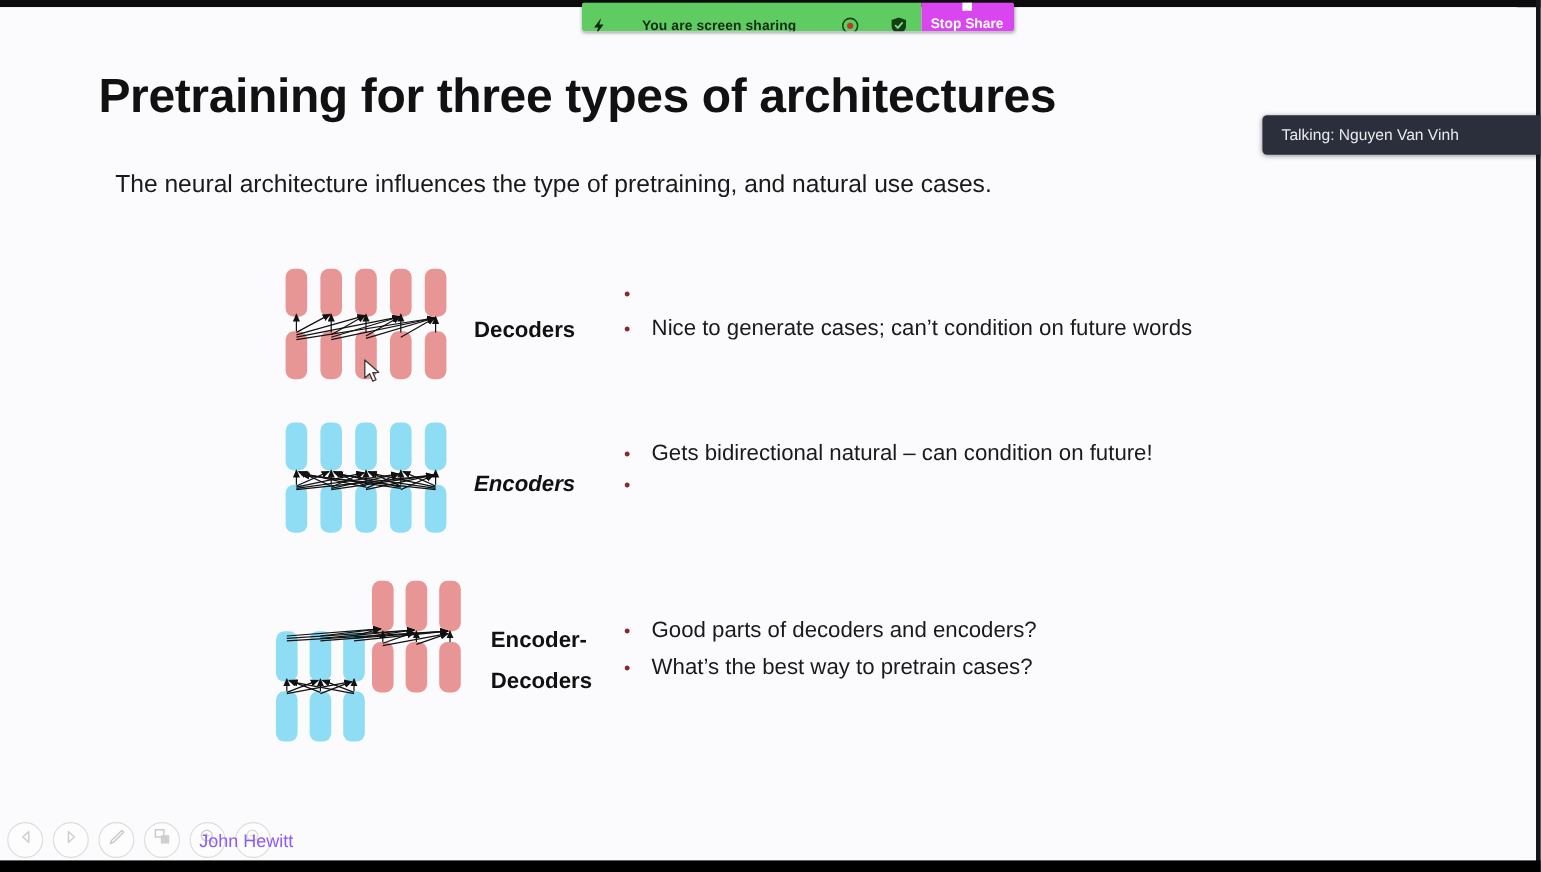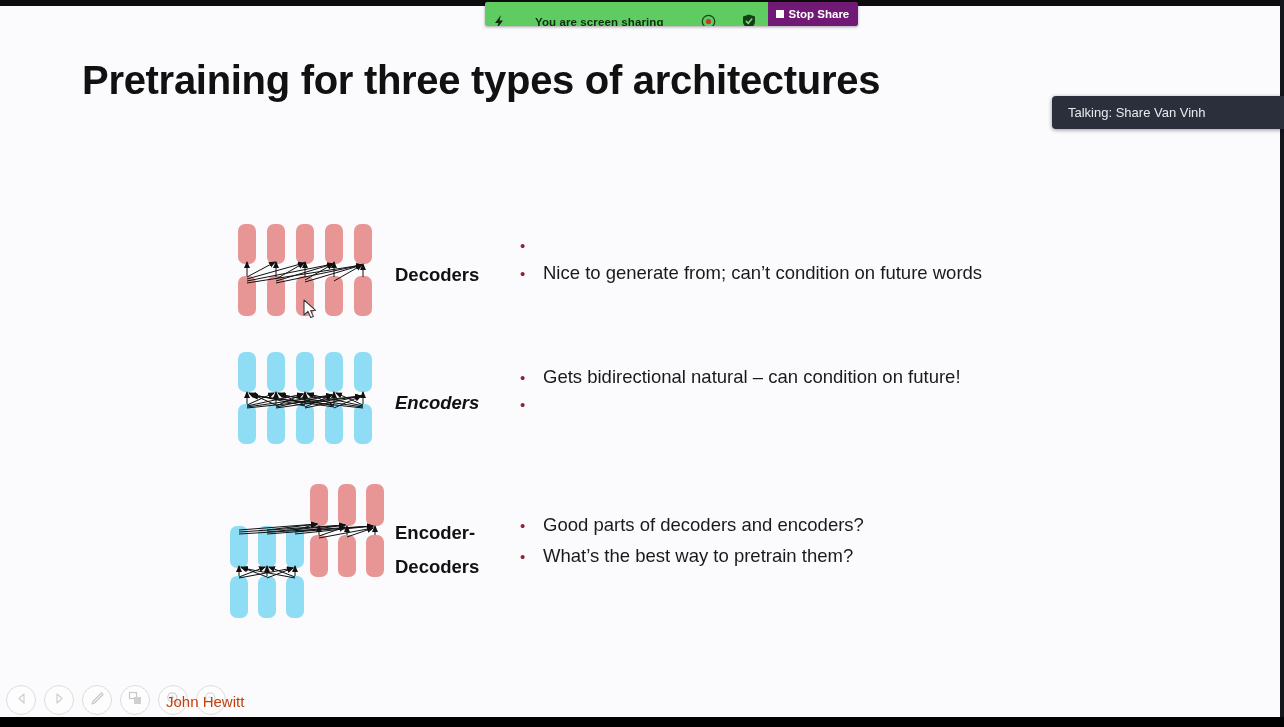--- a/index.html
+++ b/index.html
@@ -73,30 +73,31 @@
     color: #0f2d10;
     letter-spacing: .1px;
     white-space: nowrap;
     padding: 0 12px 0 6px;
   }
   .share-icon-btn {
     width: 17px; height: 17px;
     display: flex; align-items: center; justify-content: center;
   }
   .stop-share-btn {
-    background: #701a75;
+    background: #d946ef;
     display: flex;
     align-items: center;
     gap: 5px;
     padding: 0 9px 0 8px;
     color: #ffffff;
     font-size: 11.5px;
     font-weight: bold;
     white-space: nowrap;
     cursor: pointer;
+    flex-direction: column;
   }
   .stop-square {
     width: 8px; height: 8px;
     background: #ffffff;
     display: inline-block;
   }
 
   
   .talking-indicator {
     position: absolute;
@@ -205,21 +206,21 @@
     color: #d3d3d3;
     cursor: pointer;
   }
   .presenter-name {
     position: absolute;
     left: 166px; bottom: 12px;
     height: 28px;
     display: flex;
     align-items: center;
     font-size: 15px;
-    color: #c2410c;
+    color: #8b5cf6;
     z-index: 26;
     white-space: nowrap;
   }
 
   
   .cursor {
     position: absolute;
     left: 303px; top: 299px;
     z-index: 50;
     pointer-events: none;
@@ -230,20 +231,21 @@
 
 <div id="screen">
 
   <div class="top-black-bar"></div>
   <div class="right-dark-edge"></div>
 
   <div class="slide">
 
     <div class="slide-title">Pretraining for three types of architectures</div>
 
+    <div class="slide-subtitle">The neural architecture influences the type of pretraining, and natural use cases.</div>
 
     <div class="diagram" style="left:238px; top:218px; width:140px; height:90px;">
 
       <div class="blk pink" style="left:0px;   top:0px;  width:18px; height:40px;"></div>
       <div class="blk pink" style="left:29px;  top:0px;  width:18px; height:40px;"></div>
       <div class="blk pink" style="left:58px;  top:0px;  width:18px; height:40px;"></div>
       <div class="blk pink" style="left:87px;  top:0px;  width:18px; height:40px;"></div>
       <div class="blk pink" style="left:116px; top:0px;  width:18px; height:40px;"></div>
 
       <div class="blk pink" style="left:0px;   top:52px; width:18px; height:40px;"></div>
@@ -282,21 +284,21 @@
     <div class="arch-label" style="left:395px; top:252px;">
       <span>Decoders</span>
     </div>
 
     <div class="bullets" style="top:232px;">
       <div class="bullet-line">
         <span class="bullet-dot">•</span>
       </div>
       <div class="bullet-line">
         <span class="bullet-dot">•</span>
-        <span class="bullet-text">Nice to generate from; can’t condition on future words</span>
+        <span class="bullet-text">Nice to generate cases; can’t condition on future words</span>
       </div>
     </div>
 
     <div class="diagram" style="left:238px; top:346px; width:140px; height:90px;">
       <div class="blk blue" style="left:0px;   top:0px;  width:18px; height:40px;"></div>
       <div class="blk blue" style="left:29px;  top:0px;  width:18px; height:40px;"></div>
       <div class="blk blue" style="left:58px;  top:0px;  width:18px; height:40px;"></div>
       <div class="blk blue" style="left:87px;  top:0px;  width:18px; height:40px;"></div>
       <div class="blk blue" style="left:116px; top:0px;  width:18px; height:40px;"></div>
 
@@ -409,33 +411,33 @@
           <line x1="37" y1="50" x2="87" y2="44"></line>
           <line x1="37" y1="52" x2="115" y2="45"></line>
           <line x1="37" y1="54" x2="143" y2="46"></line>
           <line x1="65" y1="50" x2="87" y2="44"></line>
           <line x1="65" y1="52" x2="115" y2="45"></line>
           <line x1="65" y1="54" x2="143" y2="46"></line>
         </g>
       </svg>
     </div>
 
-    <div class="arch-label" style="left:395px; top:510px;">
+    <div class="arch-label" style="left:409px; top:510px;">
       <div>Encoder-</div>
       <div>Decoders</div>
     </div>
 
     <div class="bullets" style="top:508px;">
       <div class="bullet-line">
         <span class="bullet-dot">•</span>
         <span class="bullet-text">Good parts of decoders and encoders?</span>
       </div>
       <div class="bullet-line">
         <span class="bullet-dot">•</span>
-        <span class="bullet-text">What’s the best way to pretrain them?</span>
+        <span class="bullet-text">What’s the best way to pretrain cases?</span>
       </div>
     </div>
   </div>
 
   <div class="share-bar">
     <div class="share-green">
       <span class="share-bolt">
         <svg width="10" height="14" viewBox="0 0 10 14" aria-hidden="true">
           <path d="M7,0 L1,8 L4.5,8 L2.5,14 L9,5.5 L5.5,5.5 Z" fill="#0e2c0e"></path>
         </svg>
@@ -454,21 +456,21 @@
         </svg>
       </span>
     </div>
     <div class="stop-share-btn">
       <span class="stop-square"></span>
       <span>Stop Share</span>
     </div>
   </div>
 
   <div class="talking-indicator">
-    <span>Talking: Share Van Vinh</span>
+    <span>Talking: Nguyen Van Vinh</span>
   </div>
 
   <div class="bottom-toolbar">
     <div class="tb-btn">
       <span>
         <svg width="13" height="13" viewBox="0 0 13 13" aria-hidden="true">
           <path d="M9,2 L4,6.5 L9,11 Z" fill="none" stroke="#cfcfcf" stroke-width="1.2" stroke-linejoin="round"></path>
         </svg>
       </span>
     </div>

